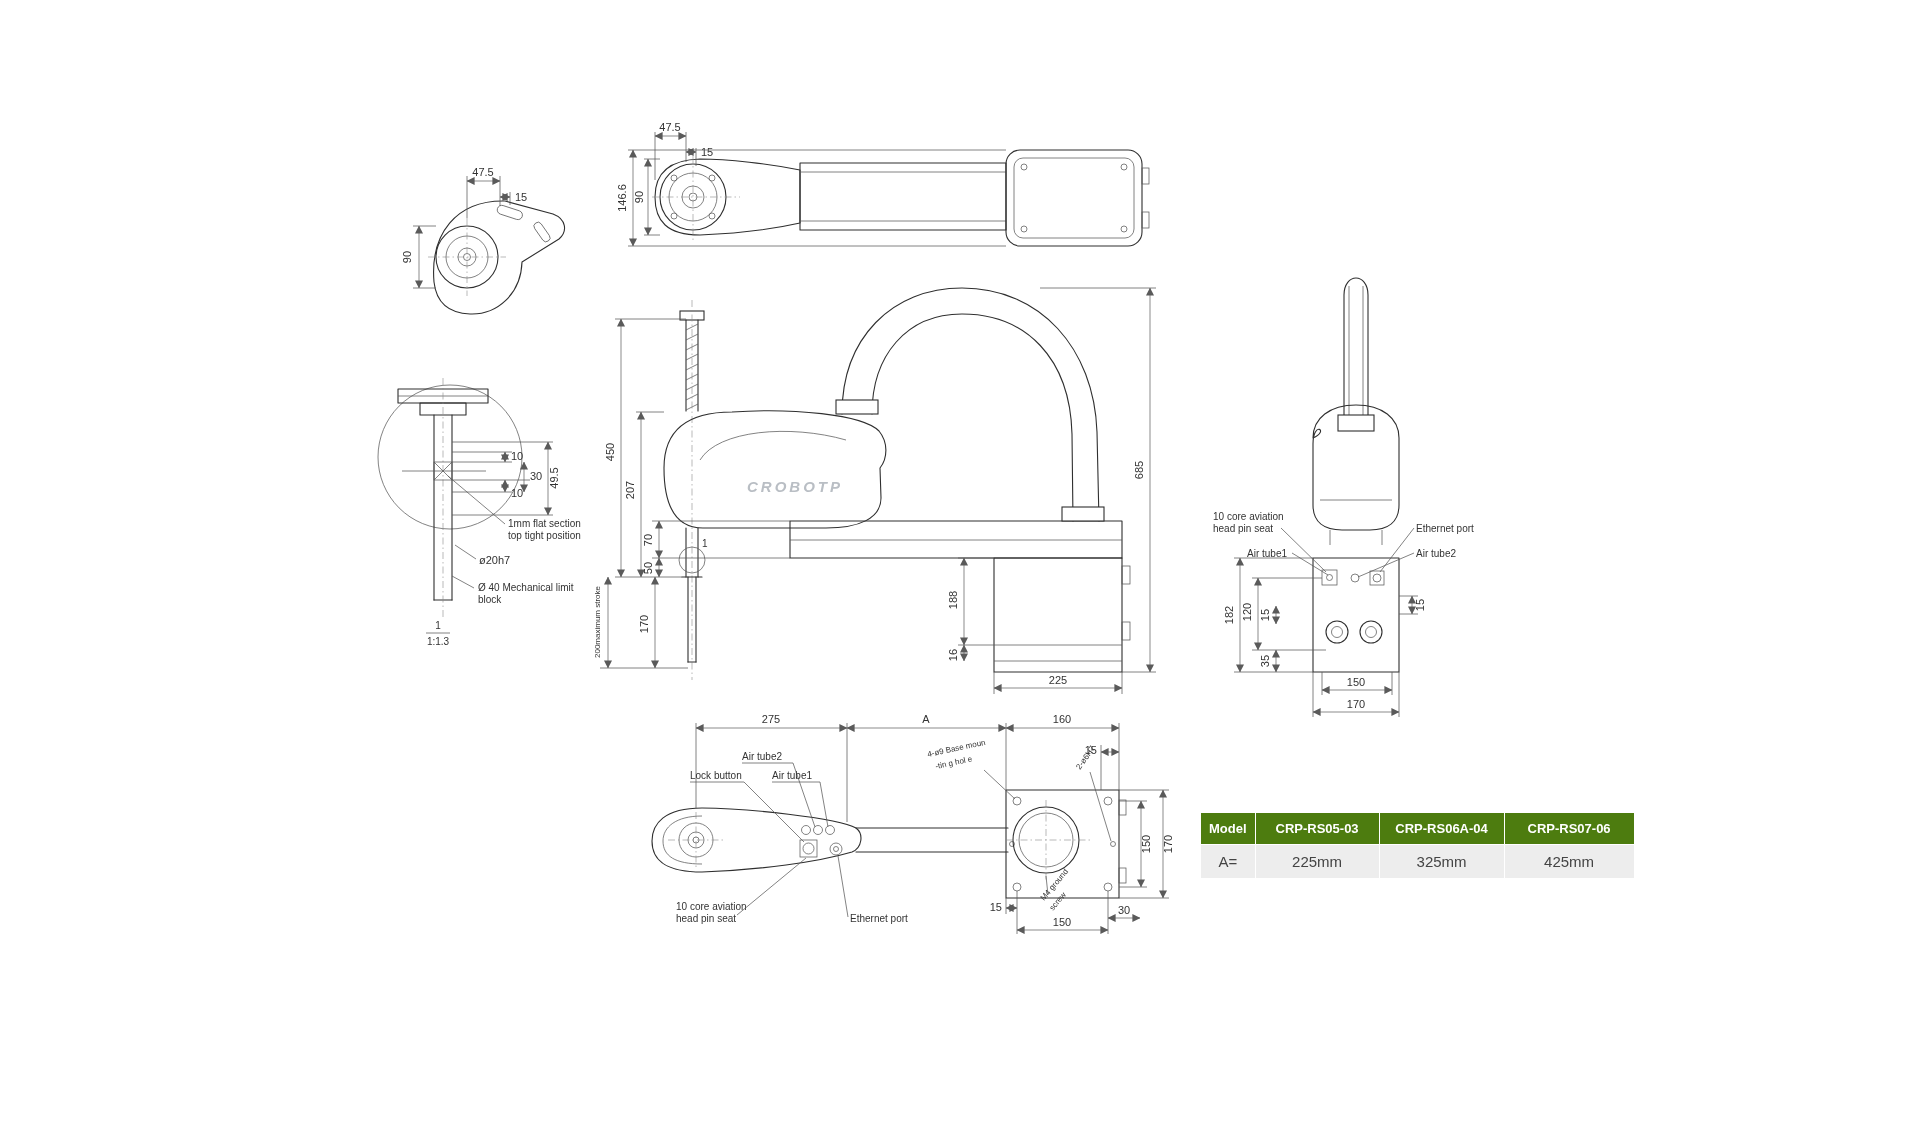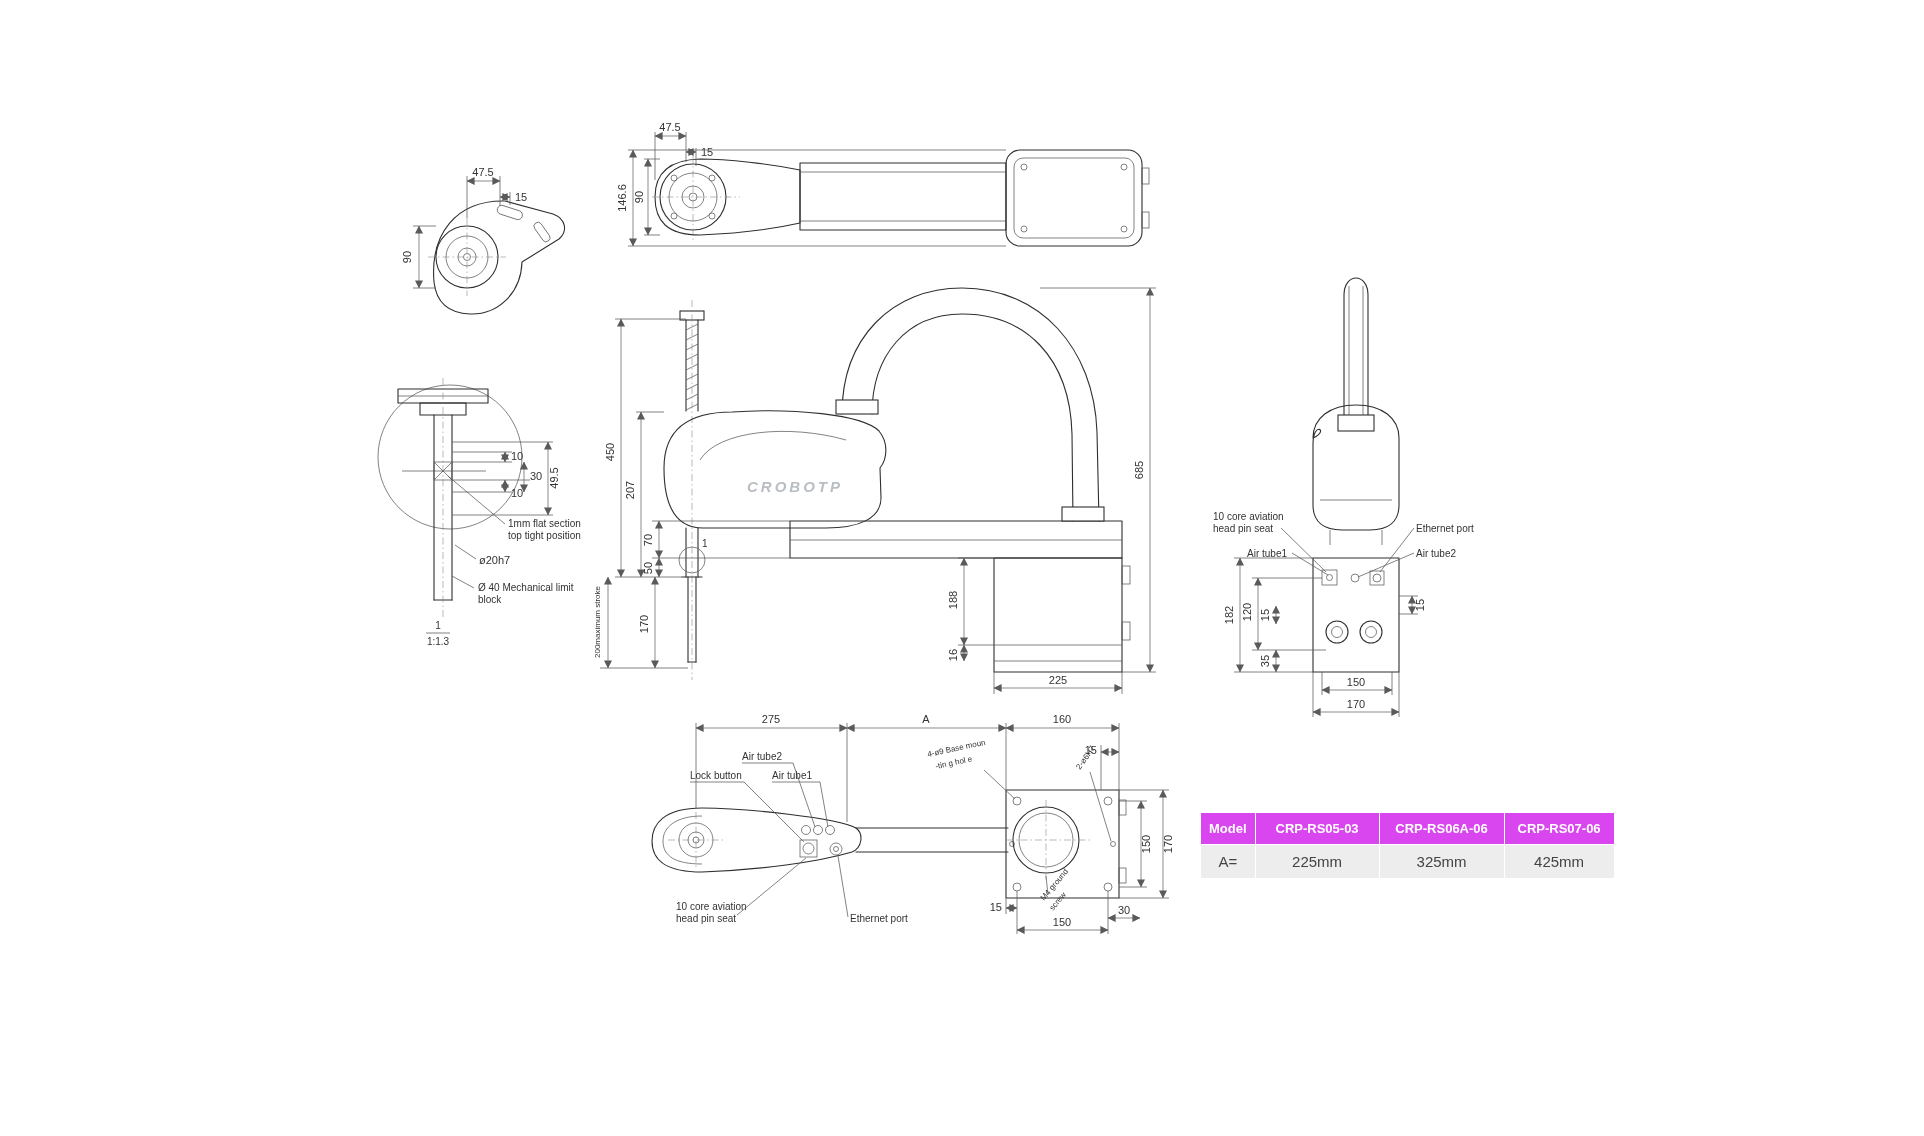--- a/index.html
+++ b/index.html
@@ -19,21 +19,21 @@
 
   svg text { font-family:"Liberation Sans", sans-serif; fill:#333; }
   .dim  { font-size:11px; }
   .lbl  { font-size:10px; }
   .tiny { font-size:8px; }
   .logo { font-size:15px; font-weight:bold; font-style:italic; letter-spacing:3px; fill:#b9bec4; }
 
   
   .spec-table { position:absolute; left:1200px; top:812px; border-collapse:collapse; }
   .spec-table td { border:1px solid #fff; text-align:center; vertical-align:middle; }
-  .spec-table tr.hdr td { background:#d946ef; color:#fff; font-weight:bold; font-size:13px; height:32px; padding:0 8px; }
+  .spec-table tr.hdr td { background:#4d7c0f; color:#fff; font-weight:bold; font-size:13px; height:32px; padding:0 8px; }
   .spec-table tr.val td { background:#ededed; color:#444; font-size:15px; height:34px; }
 </style>
 </head>
 <body>
 
 <svg class="stage" width="1924" height="1136" viewBox="0 0 1924 1136">
   <defs>
     <marker id="arr" viewBox="0 0 10 10" refX="9.5" refY="5" markerWidth="8" markerHeight="8" markerUnits="userSpaceOnUse" orient="auto-start-reverse">
       <path d="M0 0 L10 5 L0 10 Z" fill="#5a5a5a"></path>
     </marker>
@@ -383,22 +383,22 @@
       <line class="th" x1="1048" y1="895" x2="1046" y2="876"></line>
     </g>
   </g>
 </svg>
 
 <table class="spec-table">
   <tbody>
     <tr class="hdr">
       <td style="width:48px">Model</td>
       <td style="width:124px">CRP-RS05-03</td>
-      <td style="width:125px">CRP-RS06A-06</td>
-      <td style="width:110px">CRP-RS07-06</td>
+      <td style="width:125px">CRP-RS06A-04</td>
+      <td style="width:130px">CRP-RS07-06</td>
     </tr>
     <tr class="val">
       <td>A=</td>
       <td>225mm</td>
       <td>325mm</td>
       <td>425mm</td>
     </tr>
   </tbody>
 </table>
 

